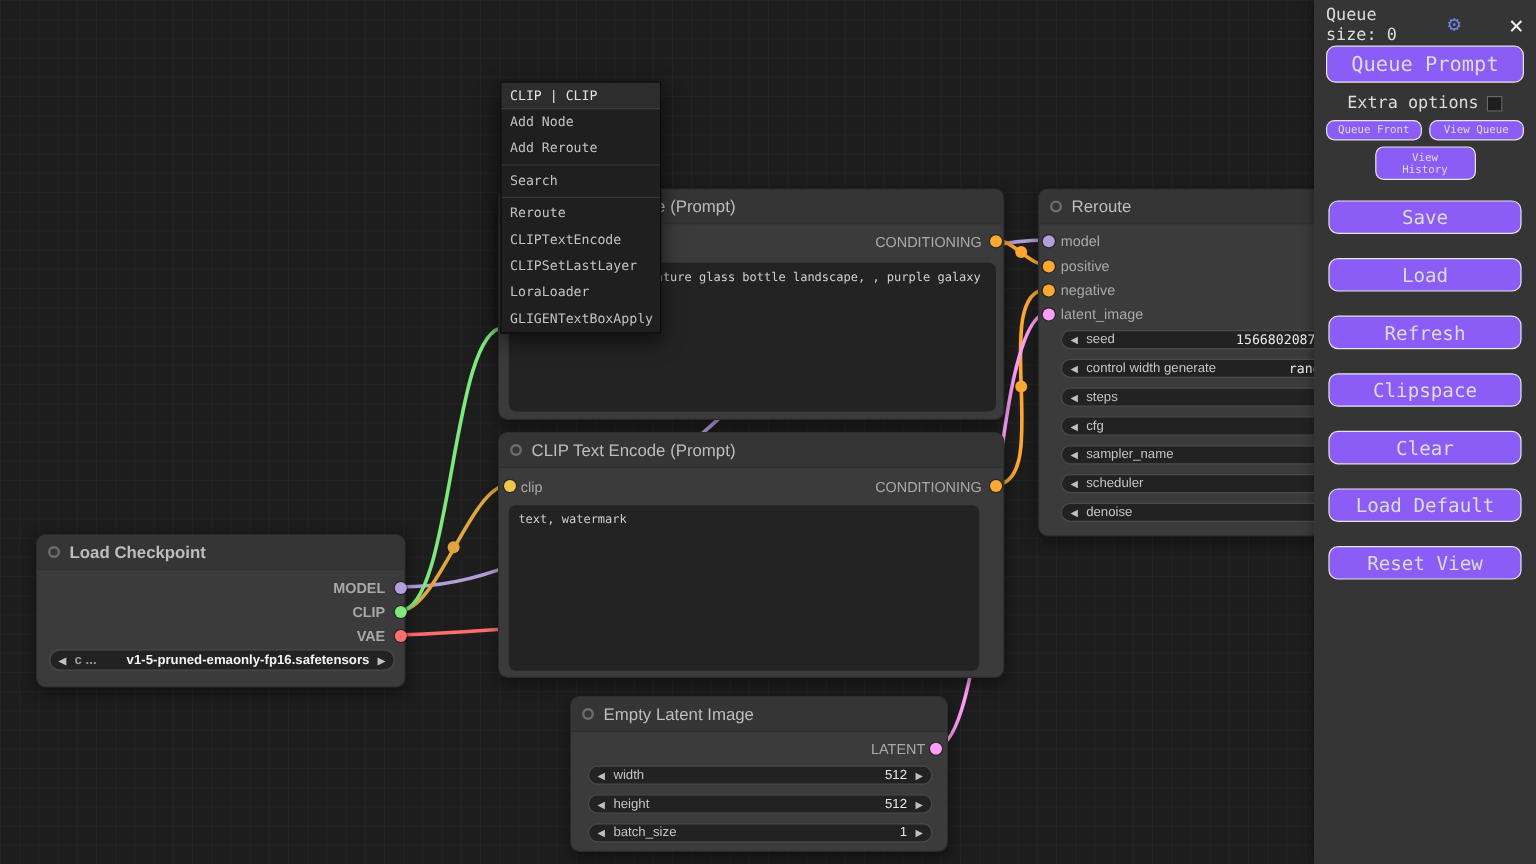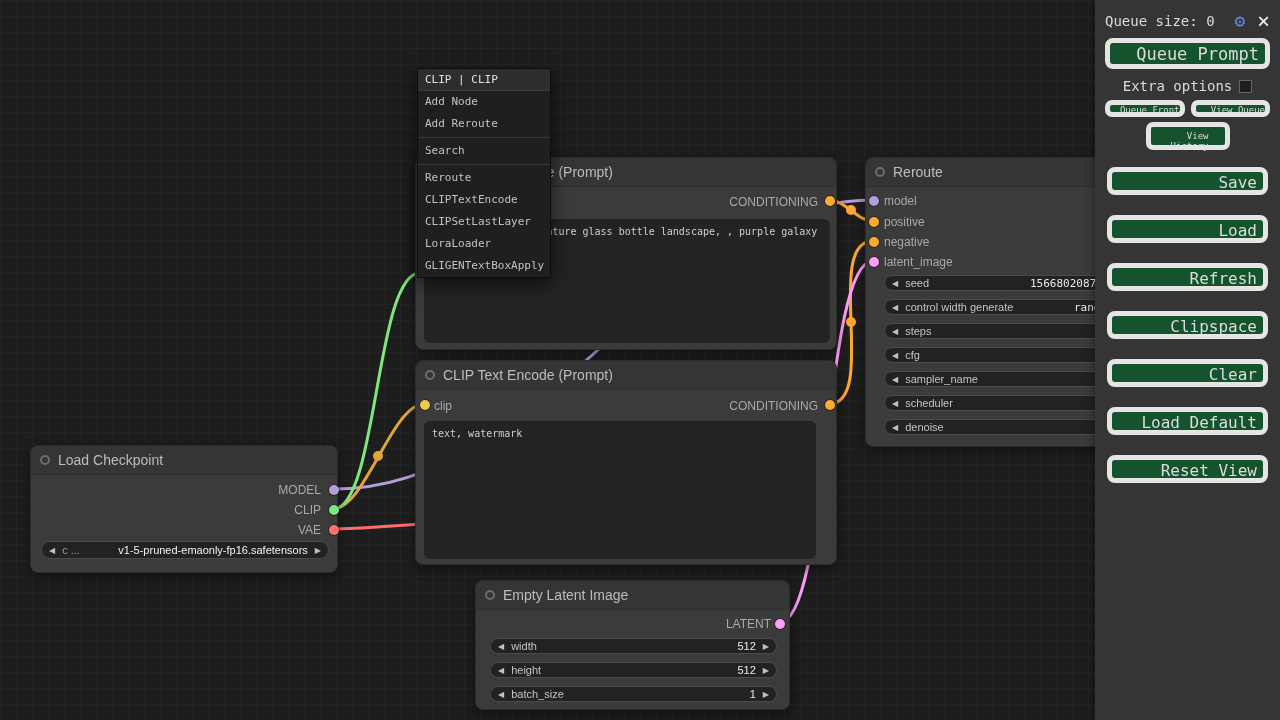--- a/index.html
+++ b/index.html
@@ -45,25 +45,25 @@
         font-family:"DejaVu Sans Mono",monospace;font-size:11px;box-sizing:border-box;}
   .menu-title{height:22px;line-height:22px;padding:0 7px;color:#e2e2e2;background:#2d2d2d;
         border-bottom:1px solid #3c3c3c;box-sizing:border-box;overflow:hidden;}
   .menu-item{height:22px;line-height:22px;padding:0 7px;color:#c2c2c2;cursor:pointer;
         box-sizing:border-box;overflow:hidden;}
   .menu-sep{border-top:1px solid #383838;margin:2px 0;}
   
   #sidebar{position:absolute;right:0;top:0;width:185px;height:720px;z-index:10;
         background:#353535;box-shadow:-2px 0 8px rgba(0,0,0,0.35);box-sizing:border-box;
         padding-top:10px;font-family:"DejaVu Sans Mono",monospace;color:#dcdcdc;}
-  .queue-row{height:22px;margin:0 10px;display:flex;align-items:center;font-size:14px;}
+  .queue-row{height:22px;margin:0 10px;display:flex;align-items:center;font-size:14px;gap:28px;}
   .gear{margin-left:auto;font-size:18px;color:#6c84e0;cursor:pointer;line-height:18px;}
   .close-x{margin-left:12px;font-size:21px;color:#efefef;cursor:pointer;line-height:18px;}
-  button.sb{background:#14532d;border:5px solid #e5e5e5;border-radius:8px;color:#dcdcdc;
-        font-family:"DejaVu Sans Mono",monospace;cursor:pointer;display:block;text-align:right;}
+  button.sb{background:#8b5cf6;border:1px solid #e5e5e5;border-radius:8px;color:#dcdcdc;
+        font-family:"DejaVu Sans Mono",monospace;cursor:pointer;display:block;}
   #queue-prompt{margin:6px 10px 0;width:165px;height:31px;font-size:17px;}
   .extra-row{margin-top:9px;height:16px;display:flex;justify-content:center;
         align-items:center;gap:7px;font-size:14px;color:#dcdcdc;}
   .checkbox{width:13px;height:13px;background:#1e1e1e;border:1px solid #666;
         box-sizing:border-box;cursor:pointer;}
   .small-row{margin:6px 10px 0;display:flex;gap:6px;}
   .small-row button{flex:1;height:17px;font-size:9px;padding:0;border-radius:7px;}
   #view-history{margin:5px auto 0;width:84px;height:28px;font-size:9px;line-height:10px;
         padding:4px 16px;box-sizing:border-box;border-radius:7px;}
   .big-actions{margin-top:17px;padding:0 12px;display:flex;flex-direction:column;gap:20px;}
@@ -107,21 +107,21 @@
       <span class="collapse-dot"></span>
       <span class="node-title">CLIP Text Encode (Prompt)</span>
     </div>
     <span class="dot" style="left:4px;top:39px;background:#edc84a;"></span>
     <span class="slot-label" style="left:18px;top:38px;">clip</span>
     <span class="dot" style="left:409px;top:39px;background:#ffa931;"></span>
     <span class="slot-label right" style="right:18px;top:38px;">CONDITIONING</span>
     <div class="node-text" style="left:8px;top:60px;width:392px;height:138px;">text, watermark</div>
   </div>
 
-  <div class="node" style="left:30px;top:445px;width:308px;height:128px;">
+  <div class="node" style="left:30px;top:445px;width:308px;height:128px;font-weight:bold;">
     <div class="node-header">
       <span class="collapse-dot"></span>
       <span class="node-title">Load Checkpoint</span>
     </div>
     <span class="slot-label right" style="right:16px;top:37px;">MODEL</span>
     <span class="dot" style="left:298px;top:39px;background:#b39ddb;"></span>
     <span class="slot-label right" style="right:16px;top:57px;">CLIP</span>
     <span class="dot" style="left:298px;top:59px;background:#7de87d;"></span>
     <span class="slot-label right" style="right:16px;top:77px;">VAE</span>
     <span class="dot" style="left:298px;top:79px;background:#ff6e6e;"></span>

